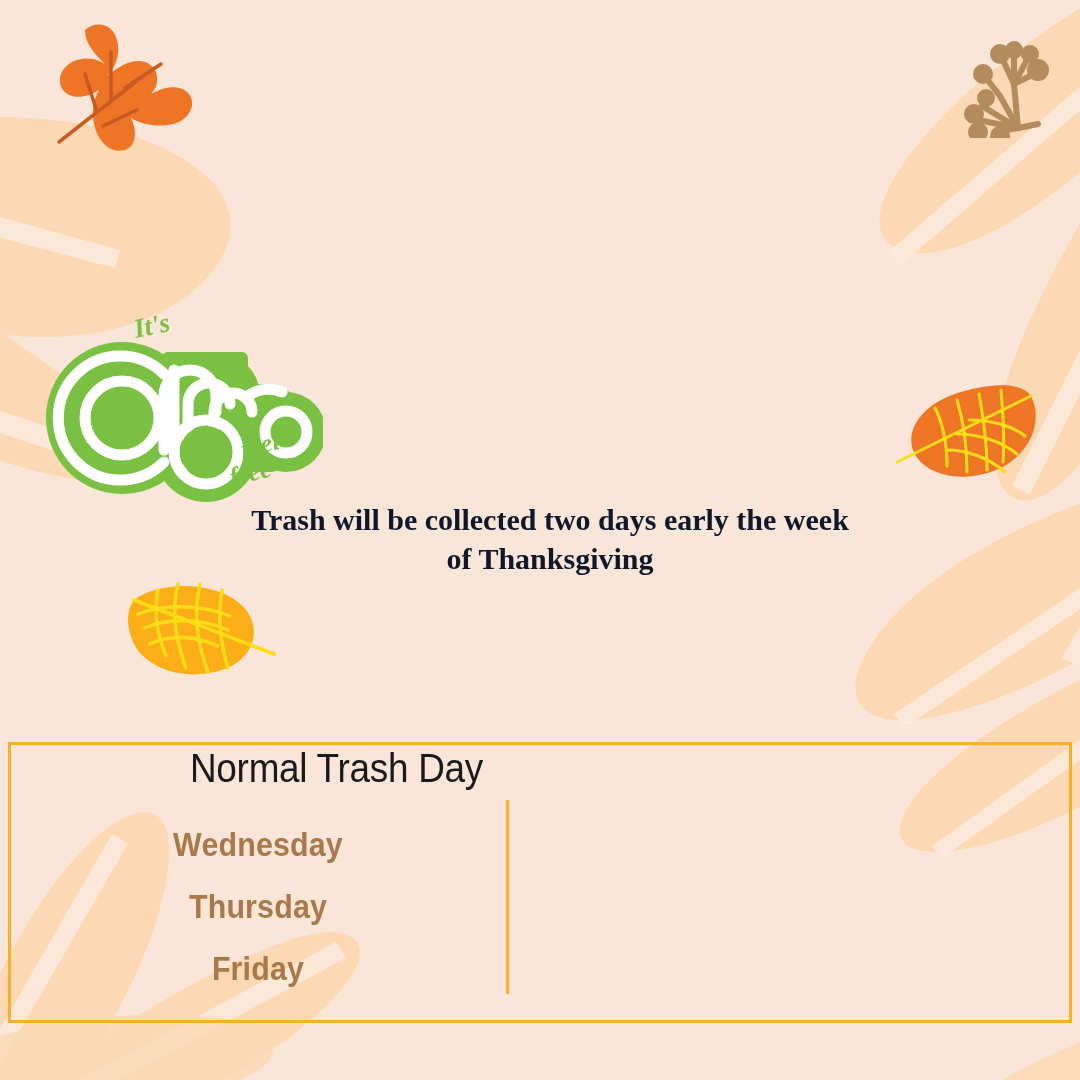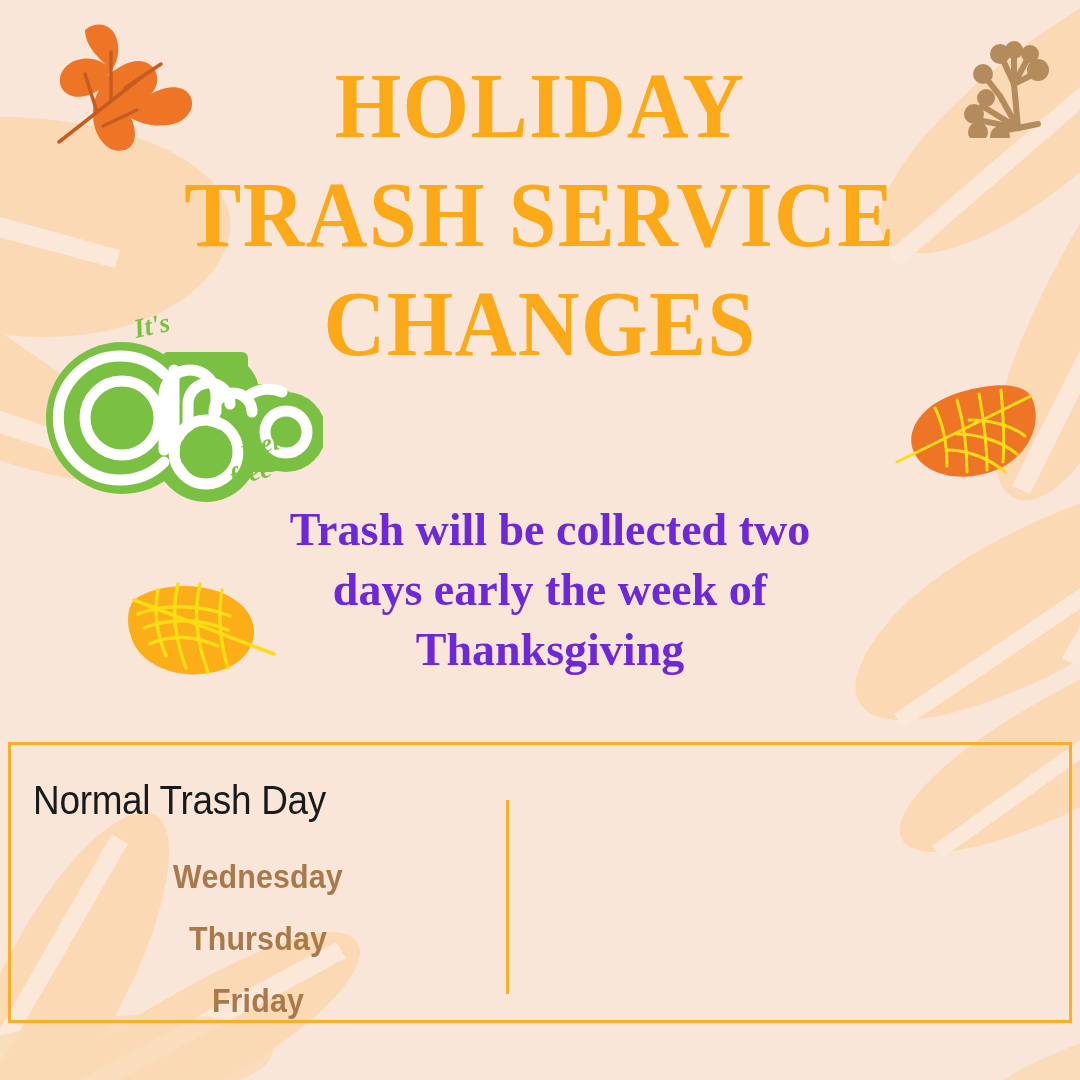--- a/index.html
+++ b/index.html
@@ -46,22 +46,22 @@
   }
 
   
   .subhead{
     position:absolute;
     left:240px;top:500px;width:620px;
     text-align:center;
     z-index:5;
     font-family:"Liberation Serif", serif;
     font-weight:700;
-    color:#6d28d9;
-    font-size:46px;
+    color:#0f172a;
+    font-size:30px;
     line-height:1.30;
     letter-spacing:0px;
   }
 
   
   .table-box{
     position:absolute;
     left:8px;top:742px;
     width:1064px;height:281px;
     border:3px solid #FBAE28;
@@ -72,22 +72,21 @@
     position:absolute;
     left:506px;top:800px;
     width:3px;height:194px;
     background:#FBAE28;
     z-index:6;
   }
   .col{
     position:absolute;
     top:748px;
     z-index:6;
-    text-align:left;
-    margin-top:32px;
+    text-align:right;
   }
   .col-left{left:8px;width:500px;}
   .col-right{left:512px;width:560px;}
 
   .col-head{
     font-family:"Liberation Sans", sans-serif;
     font-weight:300;
     font-size:41px;
     color:#1A1A1A;
     line-height:1.0;
@@ -157,25 +156,20 @@
         <path d="M -60 1055 C 30 1020, 150 1005, 230 1020 C 280 1030, 290 1060, 240 1080 C 170 1108, 40 1110, -50 1094 Z" fill="#FAD9B4" opacity="0.8"></path>
       </g>
 
       <g>
         <path d="M 1250 1000 C 1160 1010, 1040 1050, 980 1095 C 950 1118, 955 1140, 1000 1138 C 1070 1134, 1190 1080, 1240 1035 Z" fill="#FAD9B4" opacity="0.85"></path>
       </g>
 
     </g>
   </svg>
 
-  <div class="title-block">
-    <div class="title-line">HOLIDAY</div>
-    <div class="title-line">TRASH SERVICE</div>
-    <div class="title-line">CHANGES</div>
-  </div>
 
   <div class="logo-wrap">
     <svg width="285" height="205" viewBox="0 0 285 205" xmlns="http://www.w3.org/2000/svg">
       <g fill="#7AC143">
 
         <circle cx="84" cy="118" r="76"></circle>
 
         <path d="M 128 52 h 74 a 40 40 0 0 1 0 0 v 110 h -74 z"></path>
         <circle cx="150" cy="130" r="48"></circle>
 

